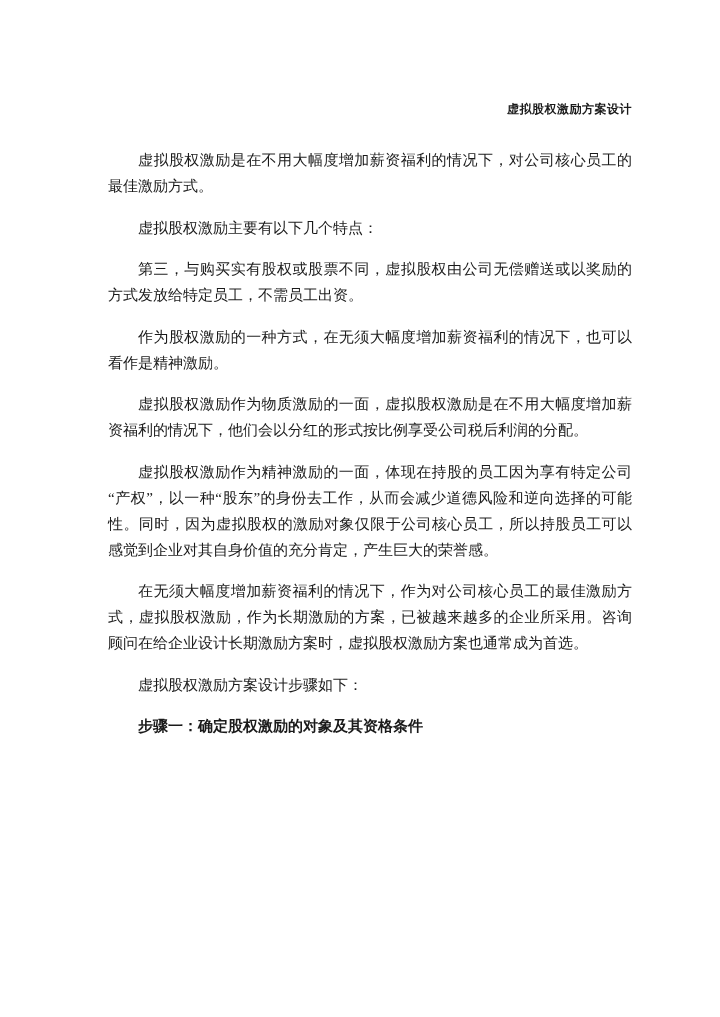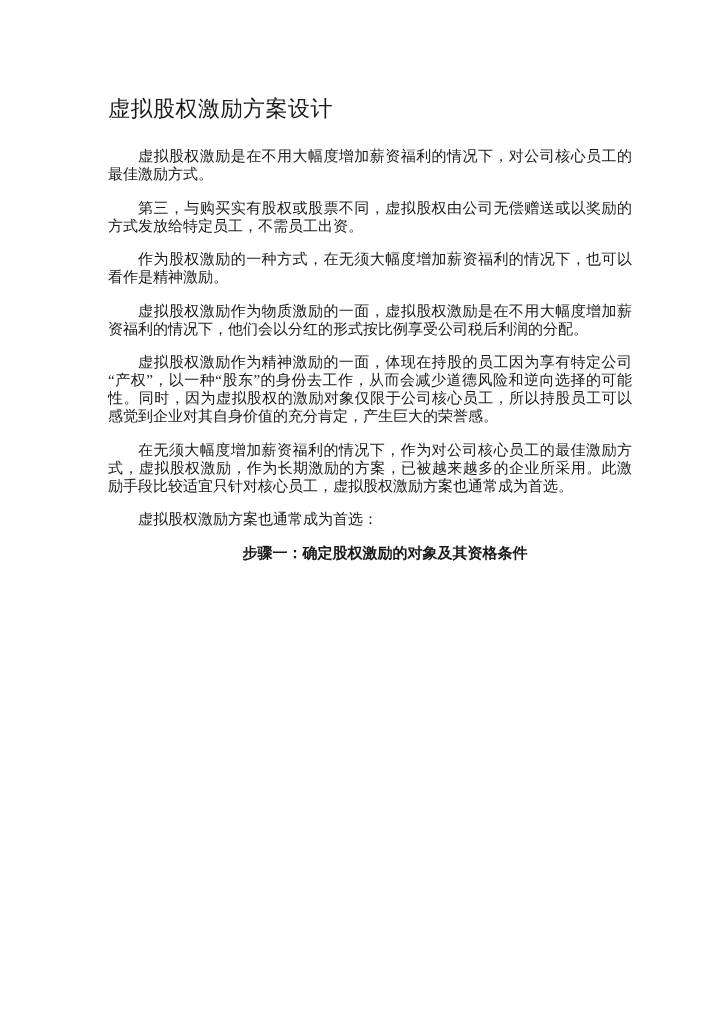--- a/index.html
+++ b/index.html
@@ -16,52 +16,53 @@
     font-family: "Liberation Serif", serif;
     color: #1a1a1a;
   }
   .content {
     position: absolute;
     left: 108px;
     top: 96px;
     width: 524px;
   }
   .doc-title {
-    font-size: 22px;
-    font-weight: normal;
-    text-align: left;
+    font-size: 12px;
+    font-weight: bold;
+    text-align: right;
     line-height: 26px;
     margin: 0 0 25px 0;
     letter-spacing: 0.5px;
   }
   p.para {
     font-size: 15px;
-    line-height: 18px;
+    line-height: 26px;
     margin: 0 0 15.5px 0;
     text-indent: 2em;
     text-align: justify;
     word-break: break-all;
   }
   p.para.bold-heading {
     font-weight: bold;
-    text-align: center;
+    text-align: left;
   }
   p.para:last-child {
     margin-bottom: 0;
   }
 </style>
 </head>
 <body>
 
 <div class="page">
   <div class="content">
     <h1 class="doc-title">虚拟股权激励方案设计</h1>
 
     <p class="para">虚拟股权激励是在不用大幅度增加薪资福利的情况下，对公司核心员工的最佳激励方式。</p>
+    <p class="para">虚拟股权激励主要有以下几个特点：</p>
     <p class="para">第三，与购买实有股权或股票不同，虚拟股权由公司无偿赠送或以奖励的方式发放给特定员工，不需员工出资。</p>
     <p class="para">作为股权激励的一种方式，在无须大幅度增加薪资福利的情况下，也可以看作是精神激励。</p>
     <p class="para">虚拟股权激励作为物质激励的一面，虚拟股权激励是在不用大幅度增加薪资福利的情况下，他们会以分红的形式按比例享受公司税后利润的分配。</p>
     <p class="para">虚拟股权激励作为精神激励的一面，体现在持股的员工因为享有特定公司“产权”，以一种“股东”的身份去工作，从而会减少道德风险和逆向选择的可能性。同时，因为虚拟股权的激励对象仅限于公司核心员工，所以持股员工可以感觉到企业对其自身价值的充分肯定，产生巨大的荣誉感。</p>
-    <p class="para">在无须大幅度增加薪资福利的情况下，作为对公司核心员工的最佳激励方式，虚拟股权激励，作为长期激励的方案，已被越来越多的企业所采用。此激励手段比较适宜只针对核心员工，虚拟股权激励方案也通常成为首选。</p>
-    <p class="para">虚拟股权激励方案也通常成为首选：</p>
+    <p class="para">在无须大幅度增加薪资福利的情况下，作为对公司核心员工的最佳激励方式，虚拟股权激励，作为长期激励的方案，已被越来越多的企业所采用。咨询顾问在给企业设计长期激励方案时，虚拟股权激励方案也通常成为首选。</p>
+    <p class="para">虚拟股权激励方案设计步骤如下：</p>
     <p class="para bold-heading">步骤一：确定股权激励的对象及其资格条件</p>
   </div>
 </div>
 
 </body></html>

